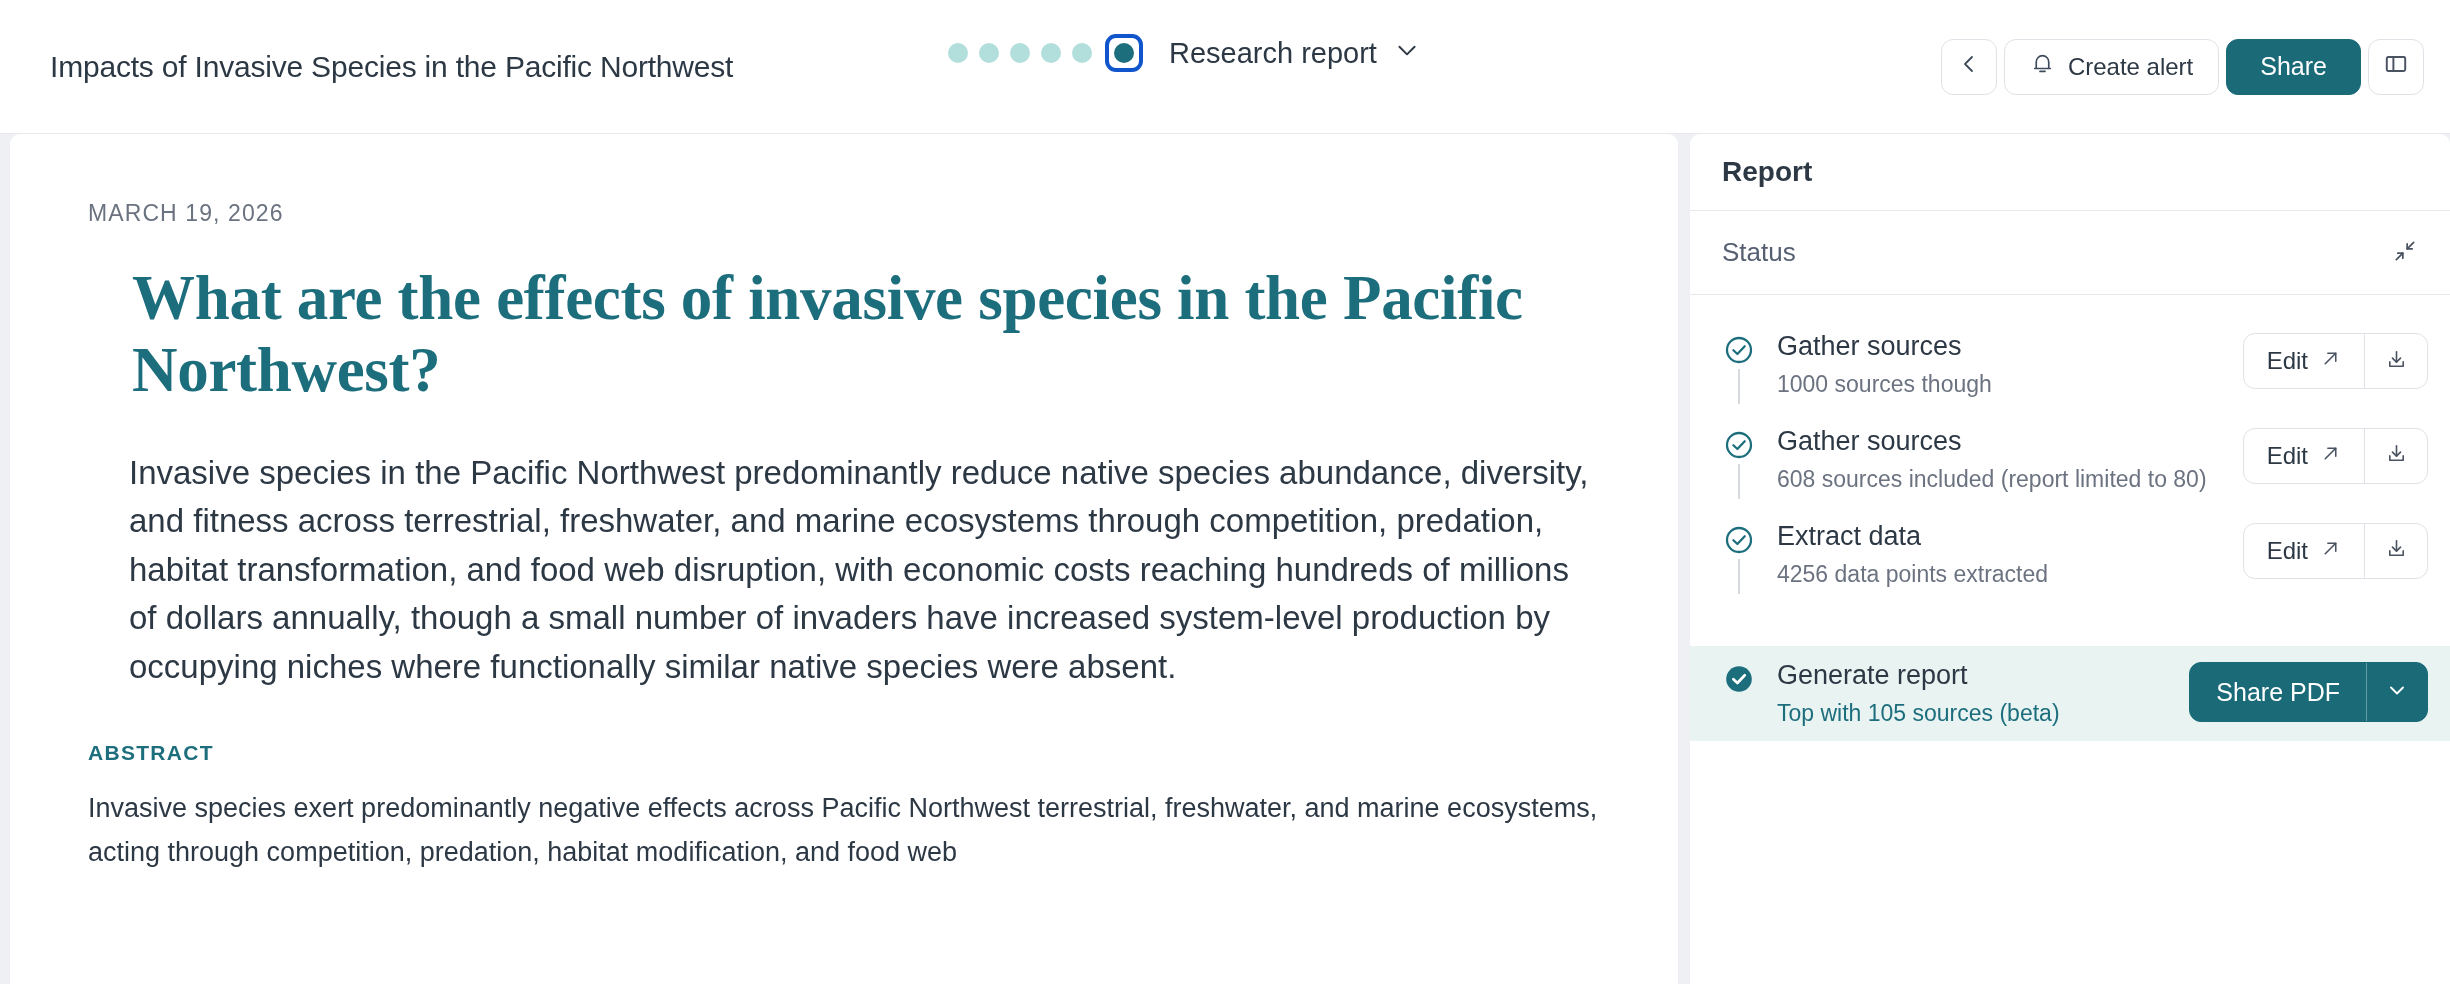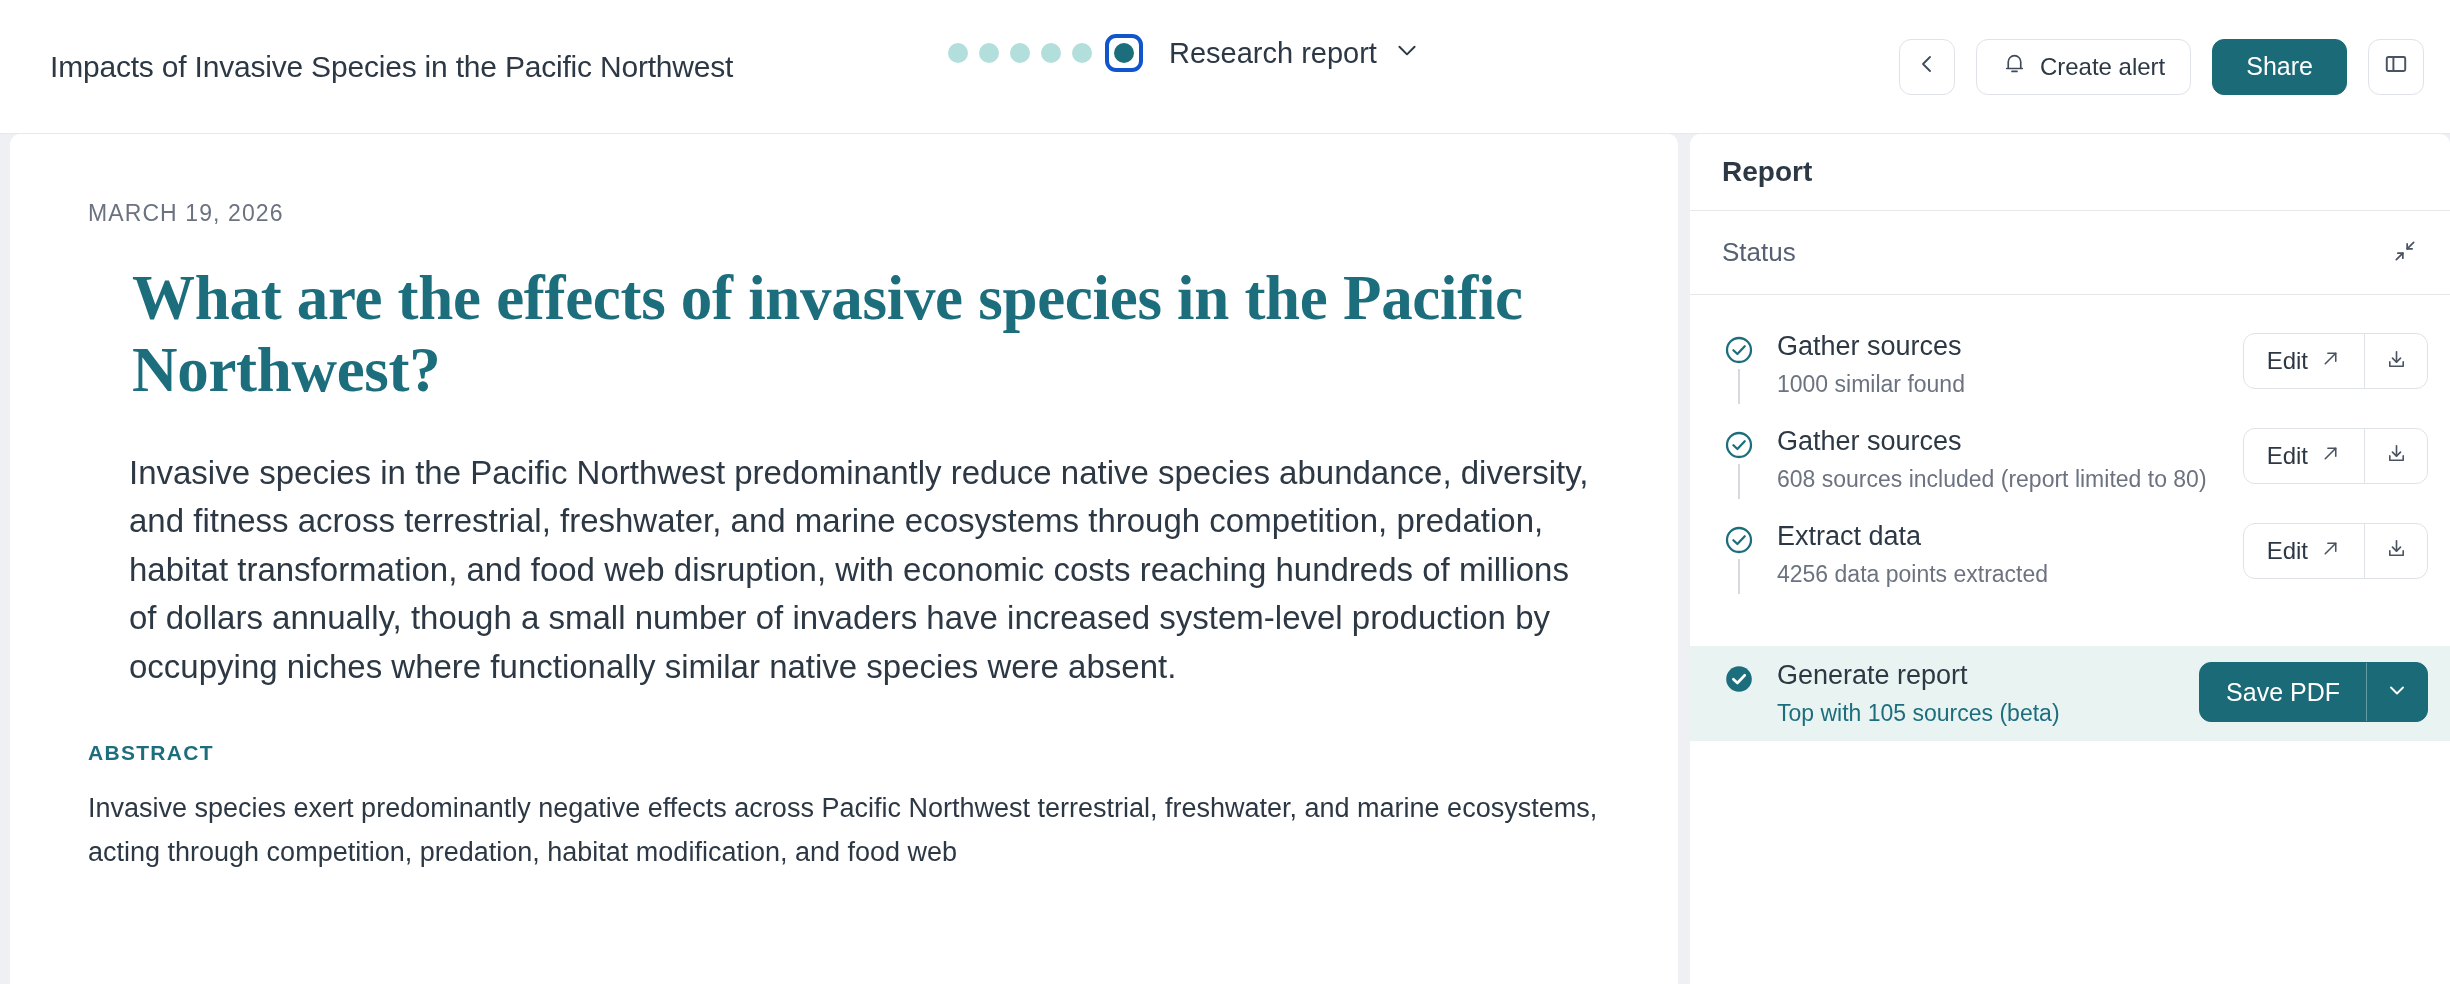--- a/index.html
+++ b/index.html
@@ -46,21 +46,21 @@
     display:flex;align-items:center;justify-content:center;
     margin-left:2px;
   }
   .dot-active{width:20px;height:20px;border-radius:50%;background:var(--teal);}
   .report-type{
     display:flex;align-items:center;gap:17px;
     font-size:29px;color:var(--ink);white-space:nowrap;
   }
   .chev{display:block;}
   .right-group{
-    margin-left:auto;display:flex;align-items:center;gap:21px;
+    margin-left:auto;display:flex;align-items:center;gap:7px;
   }
   .btn{
     height:56px;border:1px solid #dfe2e7;border-radius:12px;background:#fff;
     display:flex;align-items:center;justify-content:center;gap:13px;
     font-size:24px;color:var(--ink);cursor:pointer;
     font-family:inherit;
   }
   .btn-icon{width:56px;}
   .btn-alert{padding:0 25px;}
   .btn-share{
@@ -252,21 +252,21 @@
           <span>
             <svg width="32" height="32" viewBox="0 0 24 24" fill="none" stroke="#1d6e7d" stroke-width="1.7" stroke-linecap="round" stroke-linejoin="round">
               <circle cx="12" cy="12" r="9"></circle>
                 <polyline points="7.8 12.2 10.8 15 16.3 9.2"></polyline>
             </svg>
           </span>
           <span class="step-line"></span>
         </div>
         <div class="step-body">
           <div class="step-title">Gather sources</div>
-          <div class="step-sub">1000 similar found</div>
+          <div class="step-sub">1000 sources though</div>
         </div>
         <div class="step-actions">
           <div class="split">
             <div class="split-main">
               <span>Edit</span>
               <span>
                 <svg width="21" height="21" viewBox="0 0 24 24" fill="none" stroke="#4a5361" stroke-width="1.8" stroke-linecap="round" stroke-linejoin="round">
                     <line x1="6" y1="18" x2="18" y2="6"></line>
                     <polyline points="9 6 18 6 18 15"></polyline>
                   </svg>
@@ -373,21 +373,21 @@
             </svg>
           </span>
         </div>
         <div class="step-body">
           <div class="step-title">Generate report</div>
           <div class="step-sub teal">Top with 105 sources (beta)</div>
         </div>
         <div class="step-actions">
           <div class="split primary">
             <div class="split-main">
-              <span>Save PDF</span>
+              <span>Share PDF</span>
             </div>
             <div class="split-sep"></div>
             <div class="split-side">
               <span>
                 <svg width="24" height="24" viewBox="0 0 24 24" fill="none" stroke="#ffffff" stroke-width="1.9" stroke-linecap="round" stroke-linejoin="round">
                     <polyline points="6 9.5 12 15.5 18 9.5"></polyline>
                   </svg>
               </span>
             </div>
           </div>

